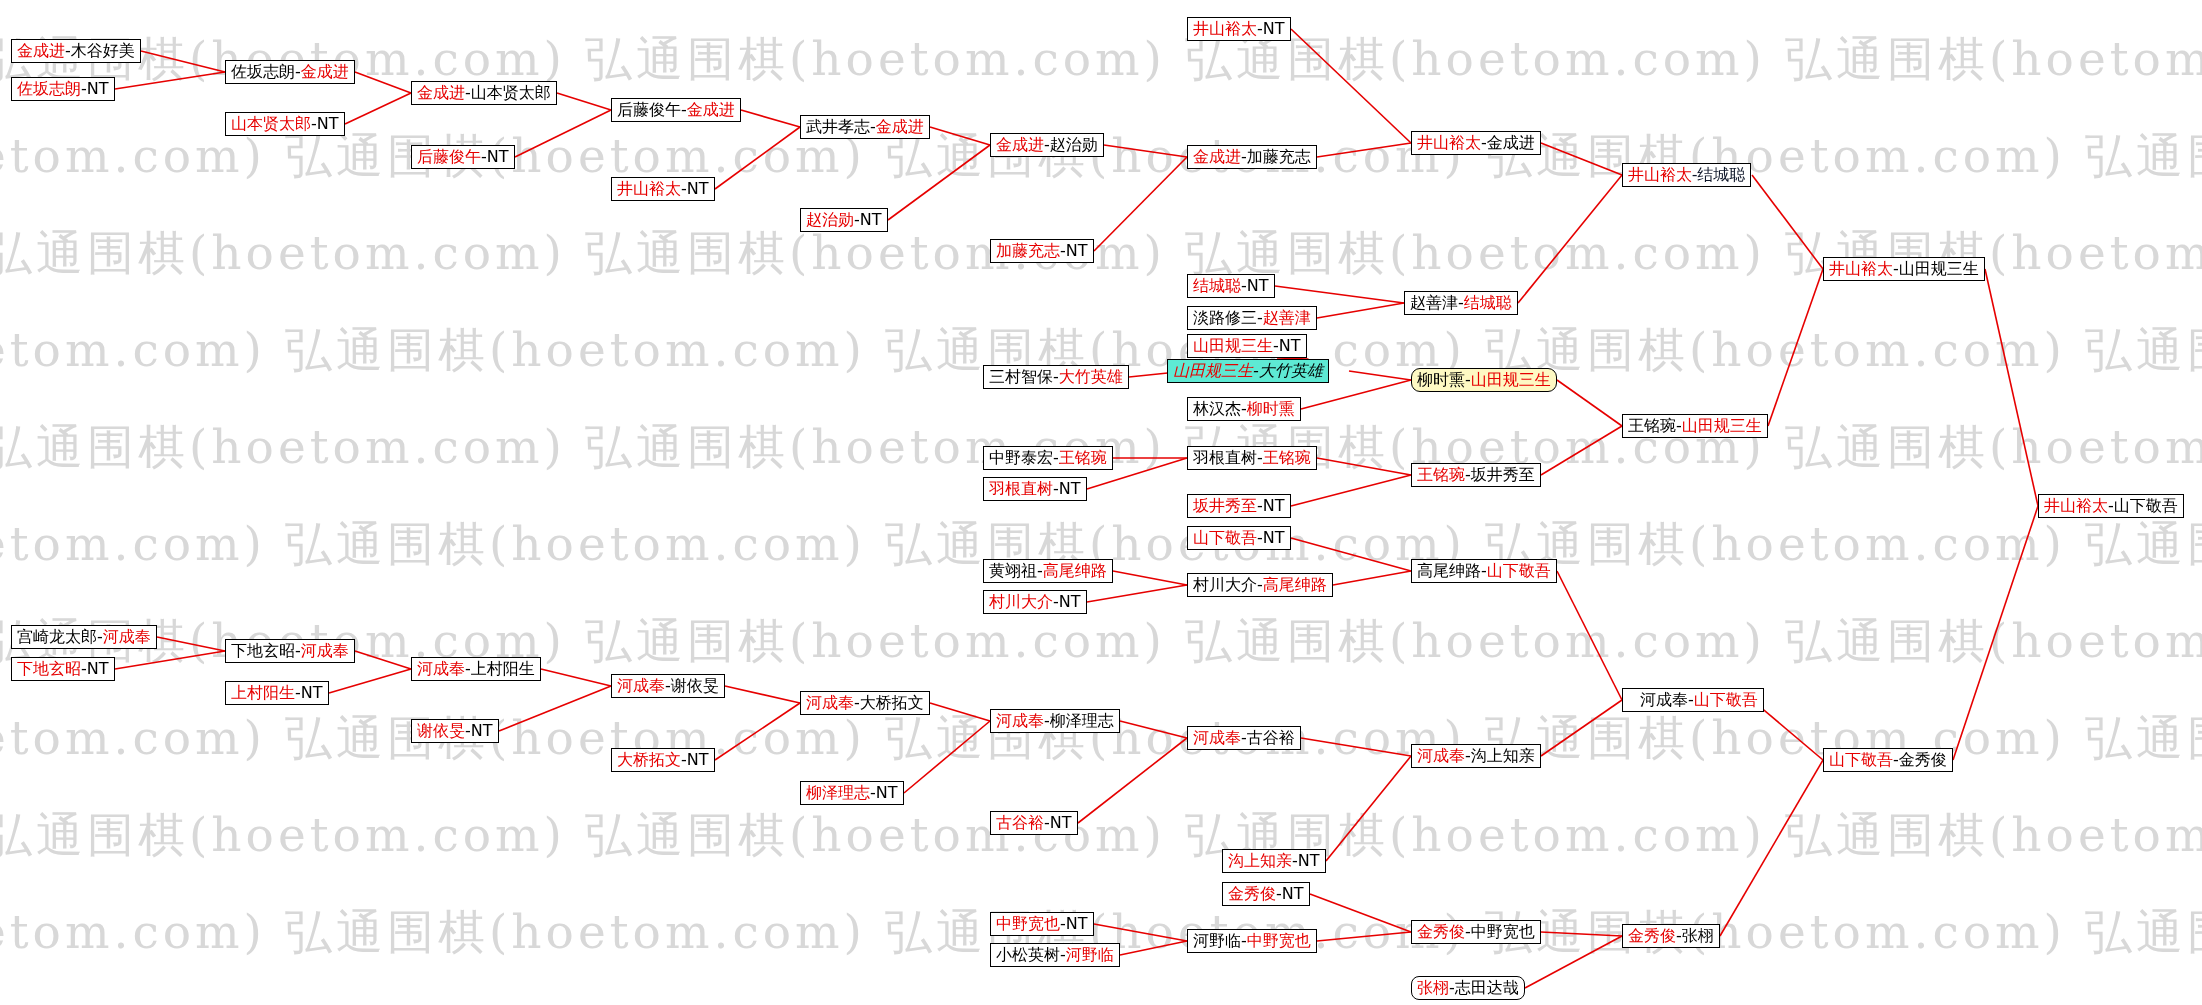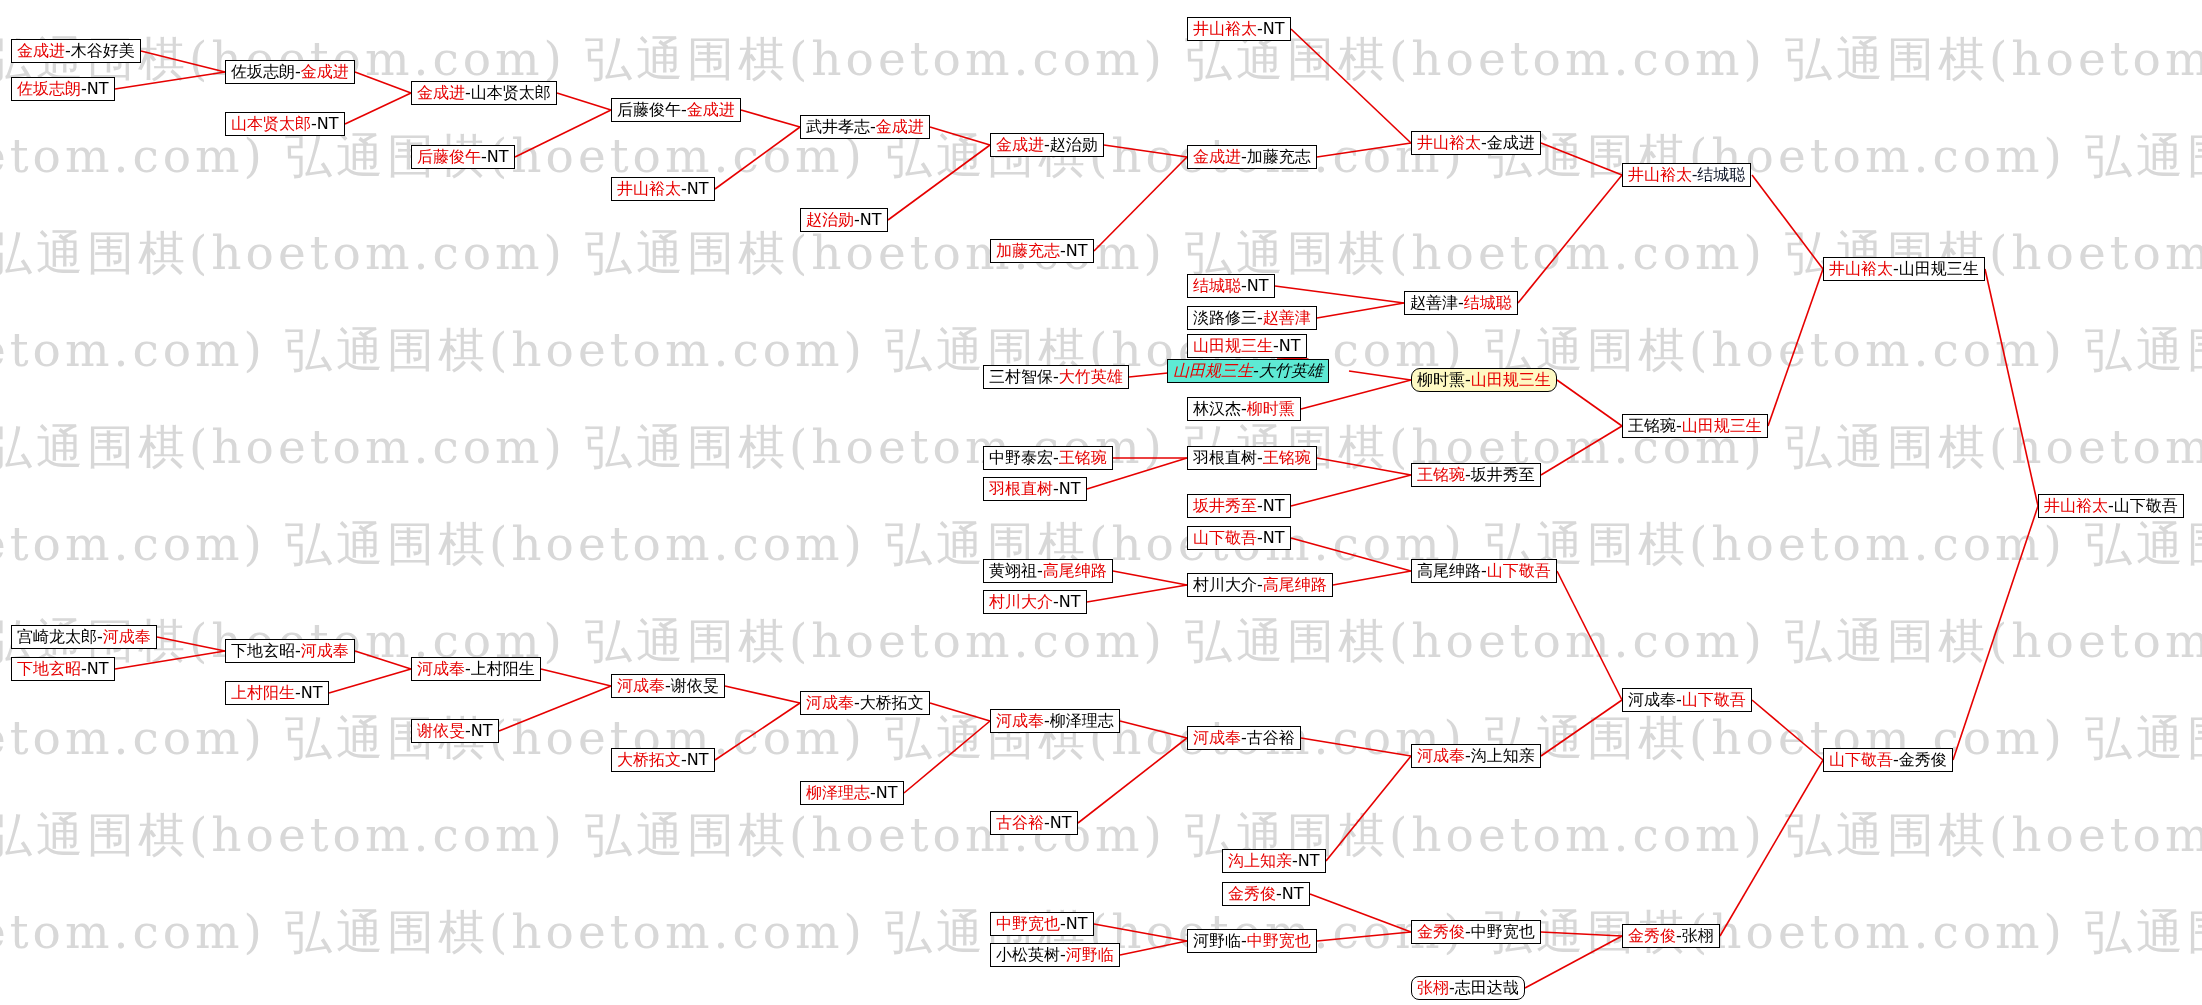--- a/index.html
+++ b/index.html
@@ -193,21 +193,21 @@
       <div class="match-box" style="left: 411px; top: 657px; border-color: rgb(0, 0, 0); background: rgb(255, 255, 255);"><span style="color: rgb(230, 0, 0);">河成奉</span><span style="color: rgb(0, 0, 0);">-上村阳生</span></div>
       <div class="match-box" style="left: 411px; top: 719px; border-color: rgb(0, 0, 0); background: rgb(255, 255, 255);"><span style="color: rgb(230, 0, 0);">谢依旻</span><span style="color: rgb(0, 0, 0);">-NT</span></div>
       <div class="match-box" style="left: 611px; top: 674px; border-color: rgb(0, 0, 0); background: rgb(255, 255, 255);"><span style="color: rgb(230, 0, 0);">河成奉</span><span style="color: rgb(0, 0, 0);">-谢依旻</span></div>
       <div class="match-box" style="left: 611px; top: 748px; border-color: rgb(0, 0, 0); background: rgb(255, 255, 255);"><span style="color: rgb(230, 0, 0);">大桥拓文</span><span style="color: rgb(0, 0, 0);">-NT</span></div>
       <div class="match-box" style="left: 800px; top: 691px; border-color: rgb(0, 0, 0); background: rgb(255, 255, 255);"><span style="color: rgb(230, 0, 0);">河成奉</span><span style="color: rgb(0, 0, 0);">-大桥拓文</span></div>
       <div class="match-box" style="left: 800px; top: 781px; border-color: rgb(0, 0, 0); background: rgb(255, 255, 255);"><span style="color: rgb(230, 0, 0);">柳泽理志</span><span style="color: rgb(0, 0, 0);">-NT</span></div>
       <div class="match-box" style="left: 990px; top: 709px; border-color: rgb(0, 0, 0); background: rgb(255, 255, 255);"><span style="color: rgb(230, 0, 0);">河成奉</span><span style="color: rgb(0, 0, 0);">-柳泽理志</span></div>
       <div class="match-box" style="left: 990px; top: 811px; border-color: rgb(0, 0, 0); background: rgb(255, 255, 255);"><span style="color: rgb(230, 0, 0);">古谷裕</span><span style="color: rgb(0, 0, 0);">-NT</span></div>
       <div class="match-box" style="left: 1187px; top: 726px; border-color: rgb(0, 0, 0); background: rgb(255, 255, 255);"><span style="color: rgb(230, 0, 0);">河成奉</span><span style="color: rgb(0, 0, 0);">-古谷裕</span></div>
       <div class="match-box" style="left: 1411px; top: 744px; border-color: rgb(0, 0, 0); background: rgb(255, 255, 255);"><span style="color: rgb(230, 0, 0);">河成奉</span><span style="color: rgb(0, 0, 0);">-沟上知亲</span></div>
-      <div class="match-box" style="left: 1622px; top: 688px; border-color: rgb(0, 0, 0); background: rgb(255, 255, 255);"><span style="color: rgb(0, 0, 0);">河成奉-</span><span style="color: rgb(230, 0, 0);">山下敬吾</span></div>
+      <div class="match-box" style="left: 1622px; top: 688px; border-color: rgb(0, 0, 0); background: rgb(255, 255, 255);"><span style="color: rgb(0, 0, 0); margin-left: 12px;">河成奉-</span><span style="color: rgb(230, 0, 0);">山下敬吾</span></div>
       <div class="match-box" style="left: 1222px; top: 849px; border-color: rgb(0, 0, 0); background: rgb(255, 255, 255);"><span style="color: rgb(230, 0, 0);">沟上知亲</span><span style="color: rgb(0, 0, 0);">-NT</span></div>
       <div class="match-box" style="left: 1222px; top: 882px; border-color: rgb(0, 0, 0); background: rgb(255, 255, 255);"><span style="color: rgb(230, 0, 0);">金秀俊</span><span style="color: rgb(0, 0, 0);">-NT</span></div>
       <div class="match-box" style="left: 990px; top: 912px; border-color: rgb(0, 0, 0); background: rgb(255, 255, 255);"><span style="color: rgb(230, 0, 0);">中野宽也</span><span style="color: rgb(0, 0, 0);">-NT</span></div>
       <div class="match-box" style="left: 990px; top: 943px; border-color: rgb(0, 0, 0); background: rgb(255, 255, 255);"><span style="color: rgb(0, 0, 0);">小松英树-</span><span style="color: rgb(230, 0, 0);">河野临</span></div>
       <div class="match-box" style="left: 1187px; top: 929px; border-color: rgb(0, 0, 0); background: rgb(255, 255, 255);"><span style="color: rgb(0, 0, 0);">河野临-</span><span style="color: rgb(230, 0, 0);">中野宽也</span></div>
       <div class="match-box" style="left: 1411px; top: 920px; border-color: rgb(0, 0, 0); background: rgb(255, 255, 255);"><span style="color: rgb(230, 0, 0);">金秀俊</span><span style="color: rgb(0, 0, 0);">-中野宽也</span></div>
       <div class="match-box" style="left: 1622px; top: 924px; border-color: rgb(0, 0, 0); background: rgb(255, 255, 255);"><span style="color: rgb(230, 0, 0);">金秀俊</span><span style="color: rgb(0, 0, 0);">-张栩</span></div>
       <div class="match-box" style="left: 1411px; top: 976px; border-color: rgb(0, 0, 0); background: rgb(255, 255, 255); border-radius: 8px;"><span style="color: rgb(230, 0, 0);">张栩</span><span style="color: rgb(0, 0, 0);">-志田达哉</span></div>
       <div class="match-box" style="left: 1823px; top: 748px; border-color: rgb(0, 0, 0); background: rgb(255, 255, 255);"><span style="color: rgb(230, 0, 0);">山下敬吾</span><span style="color: rgb(0, 0, 0);">-金秀俊</span></div>
     </div>

